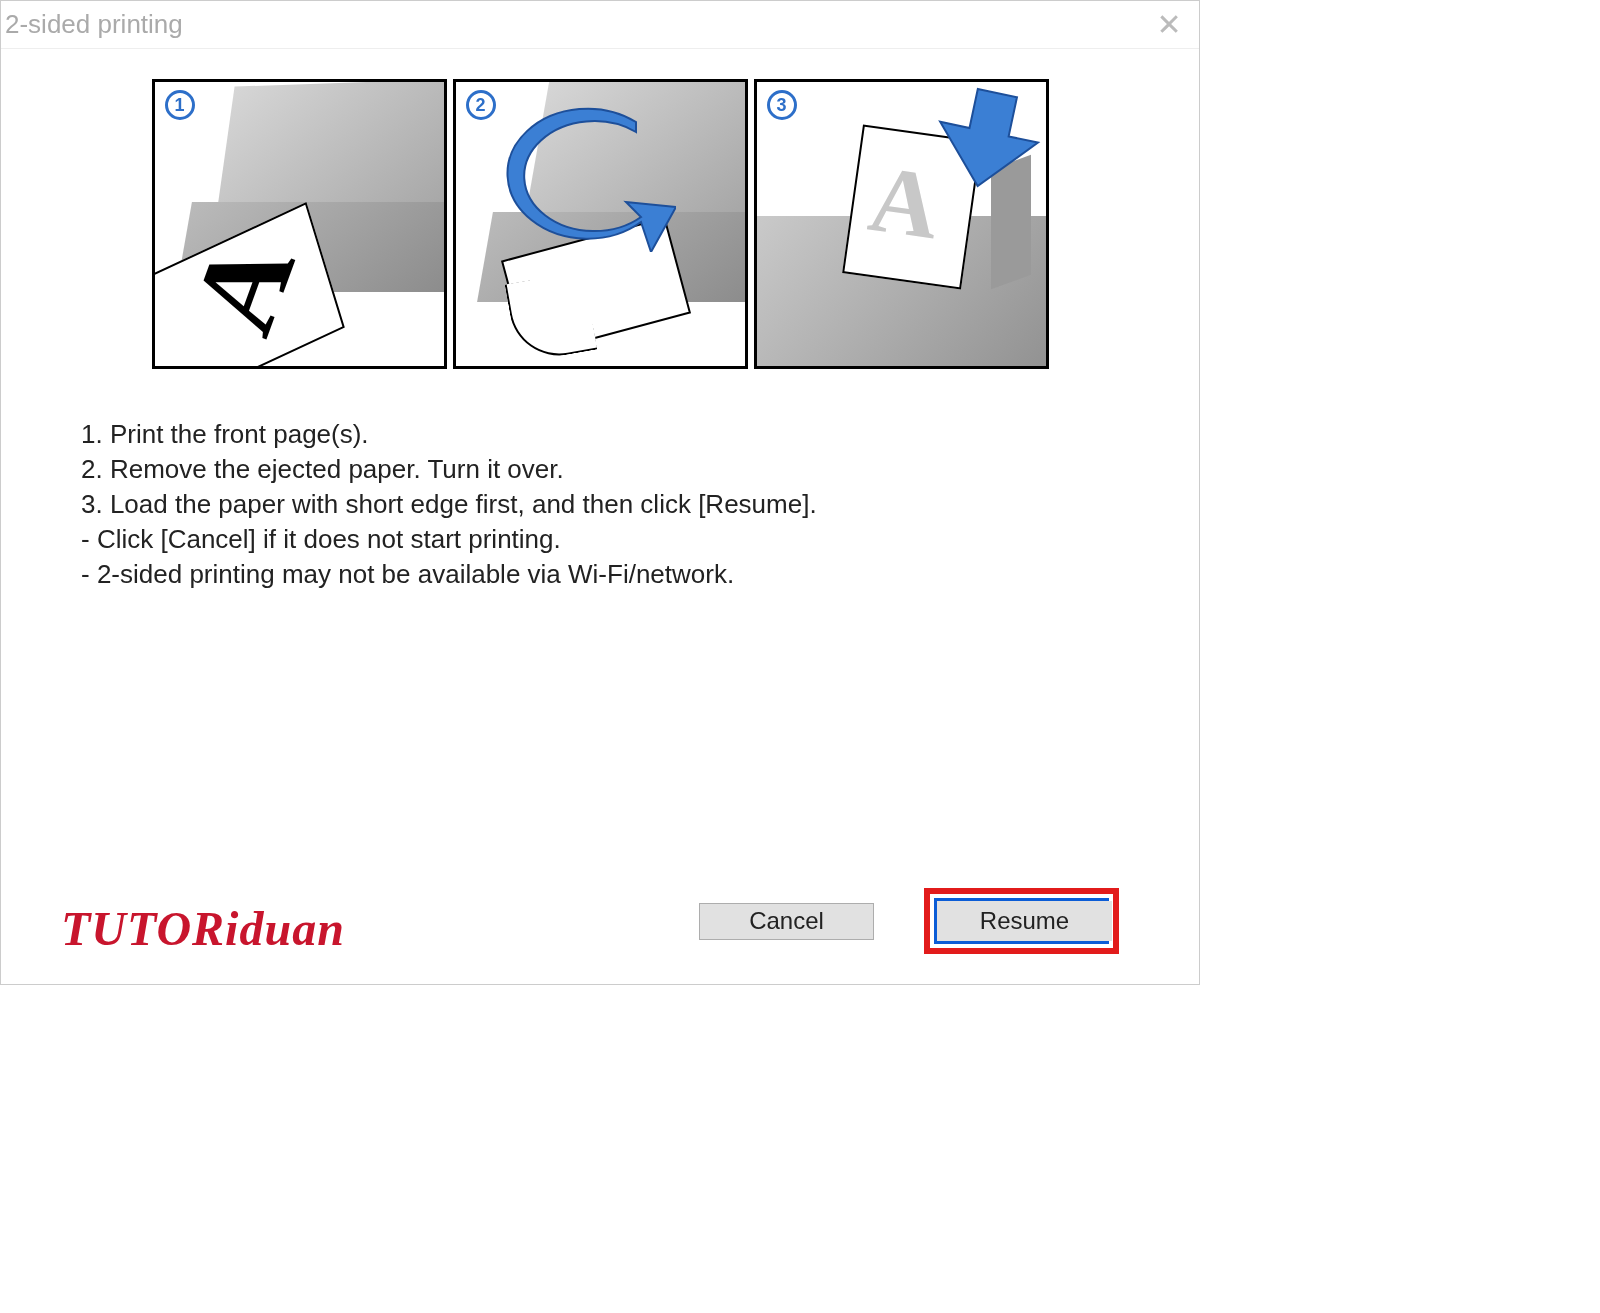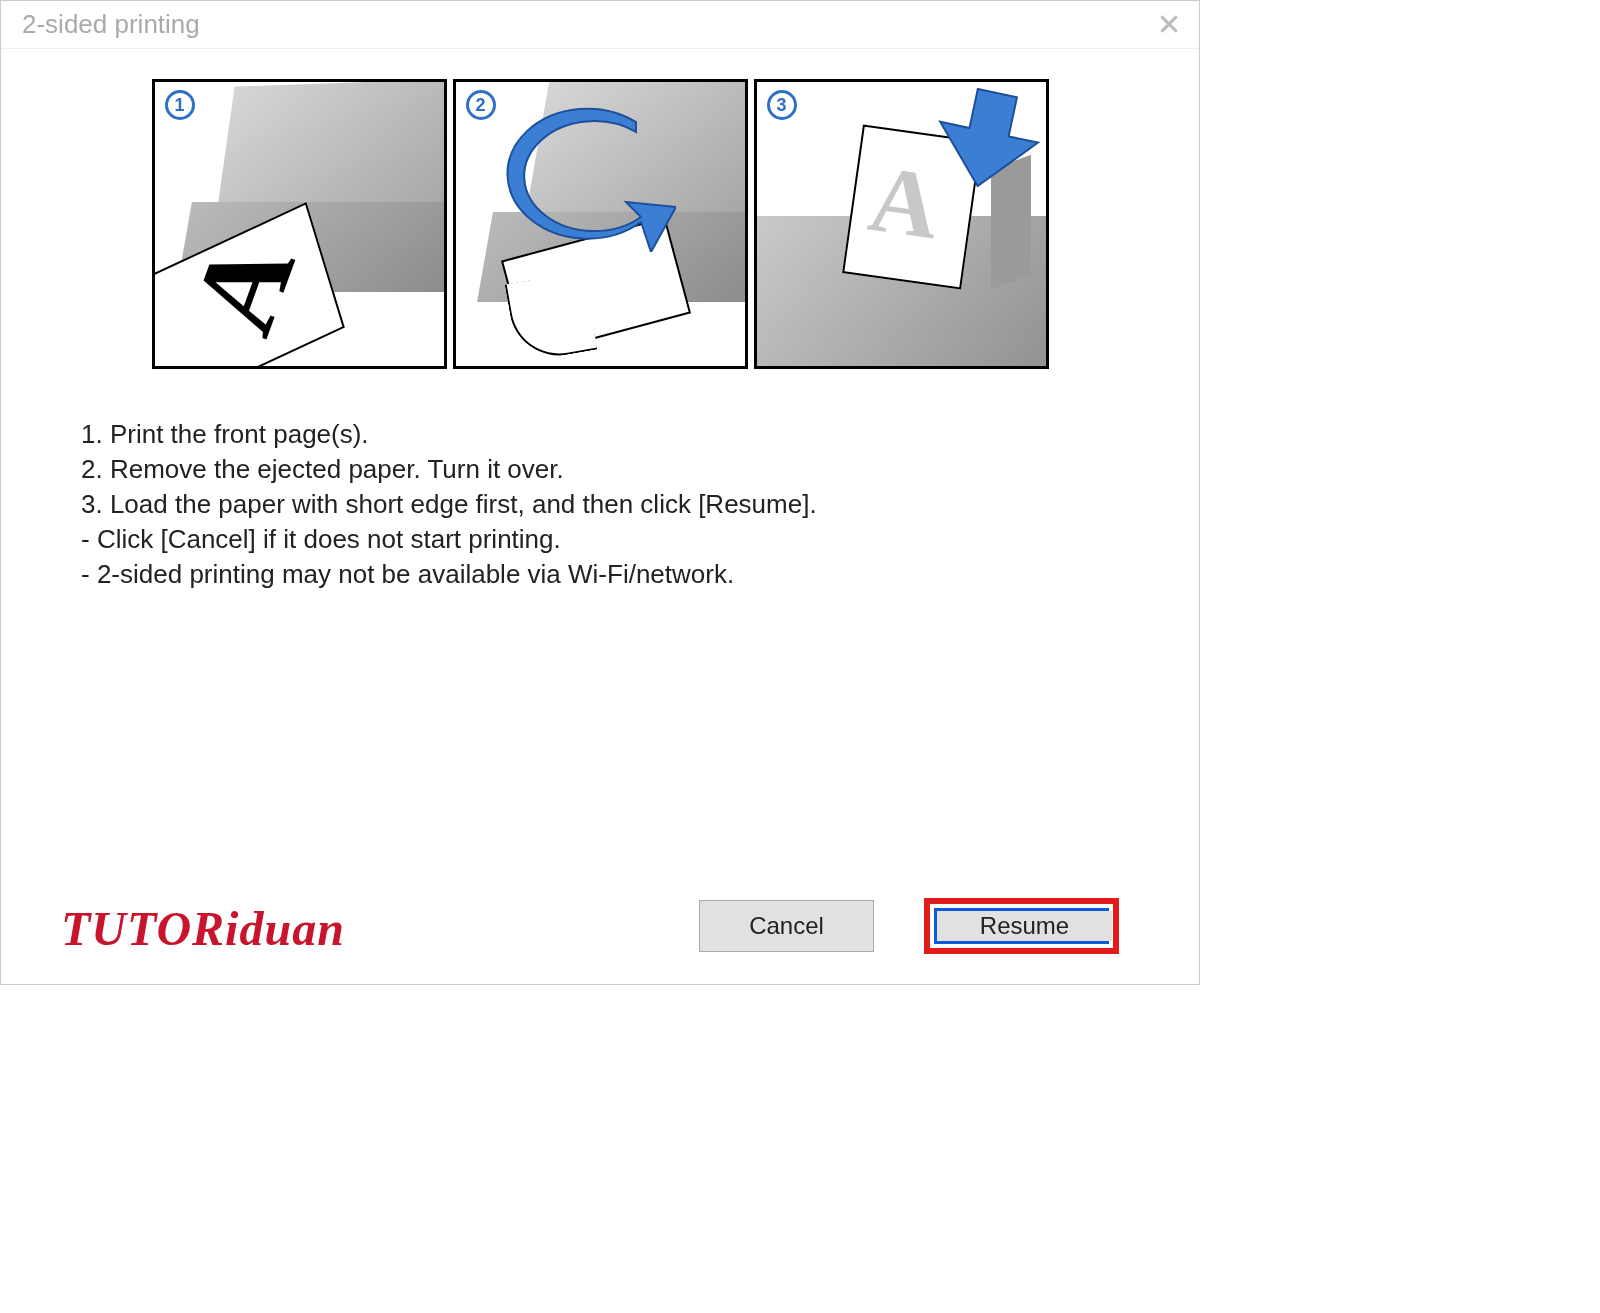--- a/index.html
+++ b/index.html
@@ -15,21 +15,21 @@
     width: 1200px;
     height: 985px;
     position: relative;
     background: #fff;
   }
   .titlebar {
     height: 48px;
     display: flex;
     align-items: center;
     justify-content: space-between;
-    padding: 0 10px 0 21px;
+    padding: 0 10px 0 4px;
     border-bottom: 1px solid #eee;
   }
   .titlebar-title {
     font-size: 26px;
     color: #aaa;
   }
   .close-btn {
     font-size: 30px;
     color: #bbb;
     width: 40px;
@@ -83,21 +83,21 @@
     left: 0;
     right: 0;
     display: flex;
     align-items: center;
     justify-content: flex-end;
     padding: 0 80px;
     gap: 50px;
   }
   .btn {
     min-width: 175px;
-    height: 52px;
+    height: 37px;
     background: #e1e1e1;
     border: 1px solid #adadad;
     font-size: 24px;
     color: #222;
     cursor: pointer;
   }
   .btn-highlight-wrap {
     border: 6px solid #e21b1b;
     padding: 4px;
   }
@@ -203,19 +203,19 @@
       <div>- 2-sided printing may not be available via Wi-Fi/network.</div>
     </div>
 
   </div>
 
   <div class="watermark">TUTORiduan</div>
 
   <div class="footer">
     <button class="btn">Cancel</button>
     <div class="btn-highlight-wrap">
-      <div class="btn-highlight" style="width:175px;height:36px;">
+      <div class="btn-highlight" style="width:175px;height:46px;">
         <button class="btn">Resume</button>
       </div>
     </div>
   </div>
 
 </div>
 
 </body></html>

